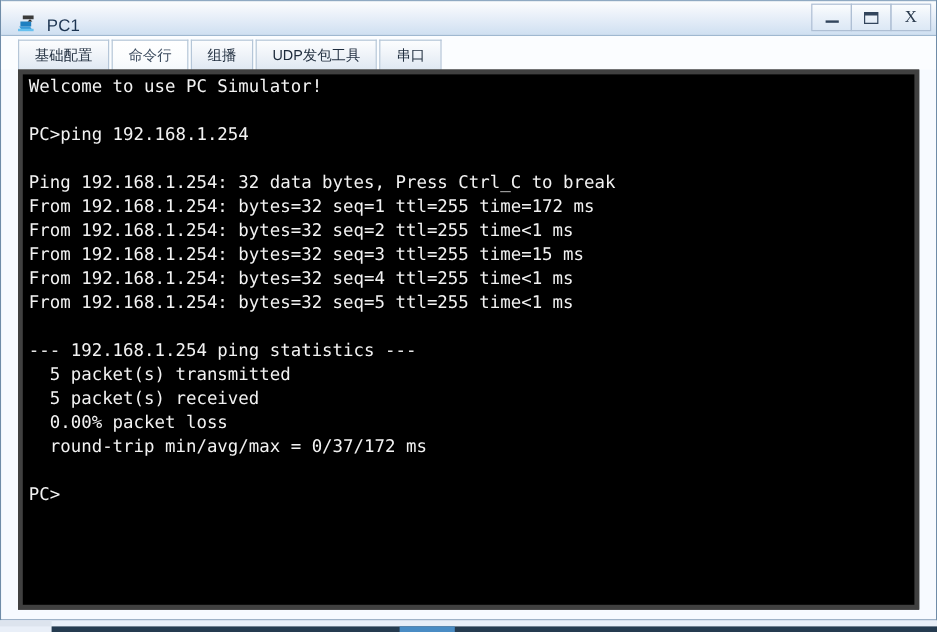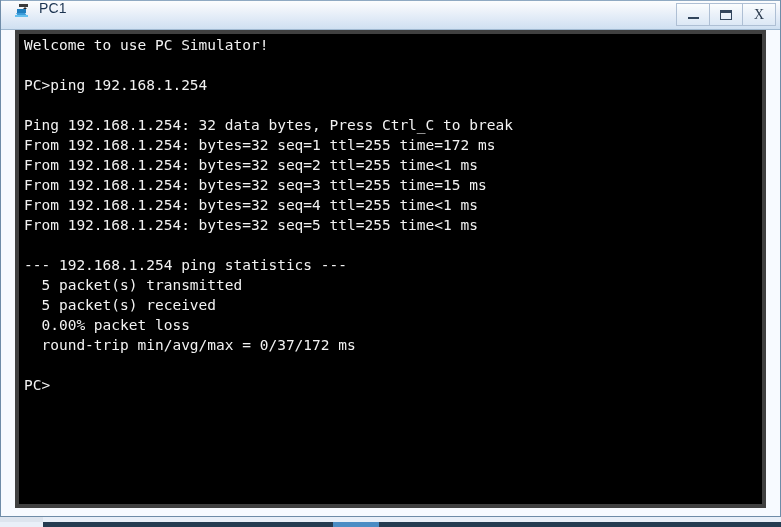--- a/index.html
+++ b/index.html
@@ -29,21 +29,21 @@
   }
 
   
   #titlebar {
     position: relative;
     height: 29px;
     flex: 0 0 29px;
     background: linear-gradient(to bottom, #fdfefe 0%, #eef3fa 35%, #dbe7f5 75%, #cfe0f1 100%);
     border-bottom: 1px solid #9fb8d0;
     display: flex;
-    align-items: flex-start;
+    align-items: flex-end;
   }
   #titlebar::before {
     content: "";
     position: absolute;
     left: 0; right: 0; top: 0;
     height: 1px;
     background: #8fa9c2;
   }
   .title-icon {
     width: 20px;
@@ -227,20 +227,37 @@
         <span class="glyph-max"></span>
       </div>
       <div class="win-btn">
         <span class="glyph-close">X</span>
       </div>
     </div>
   </div>
 
   <div id="content">
 
+    <div id="tabstrip">
+      <div class="tab">
+        <span>基础配置</span>
+      </div>
+      <div class="tab selected">
+        <span>命令行</span>
+      </div>
+      <div class="tab">
+        <span>组播</span>
+      </div>
+      <div class="tab">
+        <span>UDP发包工具</span>
+      </div>
+      <div class="tab">
+        <span>串口</span>
+      </div>
+    </div>
 
     <div id="terminal-wrap">
       <div id="terminal"><div class="term-line">Welcome to use PC Simulator!</div><div class="term-line">&nbsp;</div><div class="term-line">PC&gt;ping 192.168.1.254</div><div class="term-line">&nbsp;</div><div class="term-line">Ping 192.168.1.254: 32 data bytes, Press Ctrl_C to break</div><div class="term-line">From 192.168.1.254: bytes=32 seq=1 ttl=255 time=172 ms</div><div class="term-line">From 192.168.1.254: bytes=32 seq=2 ttl=255 time&lt;1 ms</div><div class="term-line">From 192.168.1.254: bytes=32 seq=3 ttl=255 time=15 ms</div><div class="term-line">From 192.168.1.254: bytes=32 seq=4 ttl=255 time&lt;1 ms</div><div class="term-line">From 192.168.1.254: bytes=32 seq=5 ttl=255 time&lt;1 ms</div><div class="term-line">&nbsp;</div><div class="term-line">--- 192.168.1.254 ping statistics ---</div><div class="term-line">  5 packet(s) transmitted</div><div class="term-line">  5 packet(s) received</div><div class="term-line">  0.00% packet loss</div><div class="term-line">  round-trip min/avg/max = 0/37/172 ms</div><div class="term-line">&nbsp;</div><div class="term-line">PC&gt;</div></div>
     </div>
 
   </div>
 </div>
 
 <div id="taskbar">
   <div id="taskbar-edge"></div>

